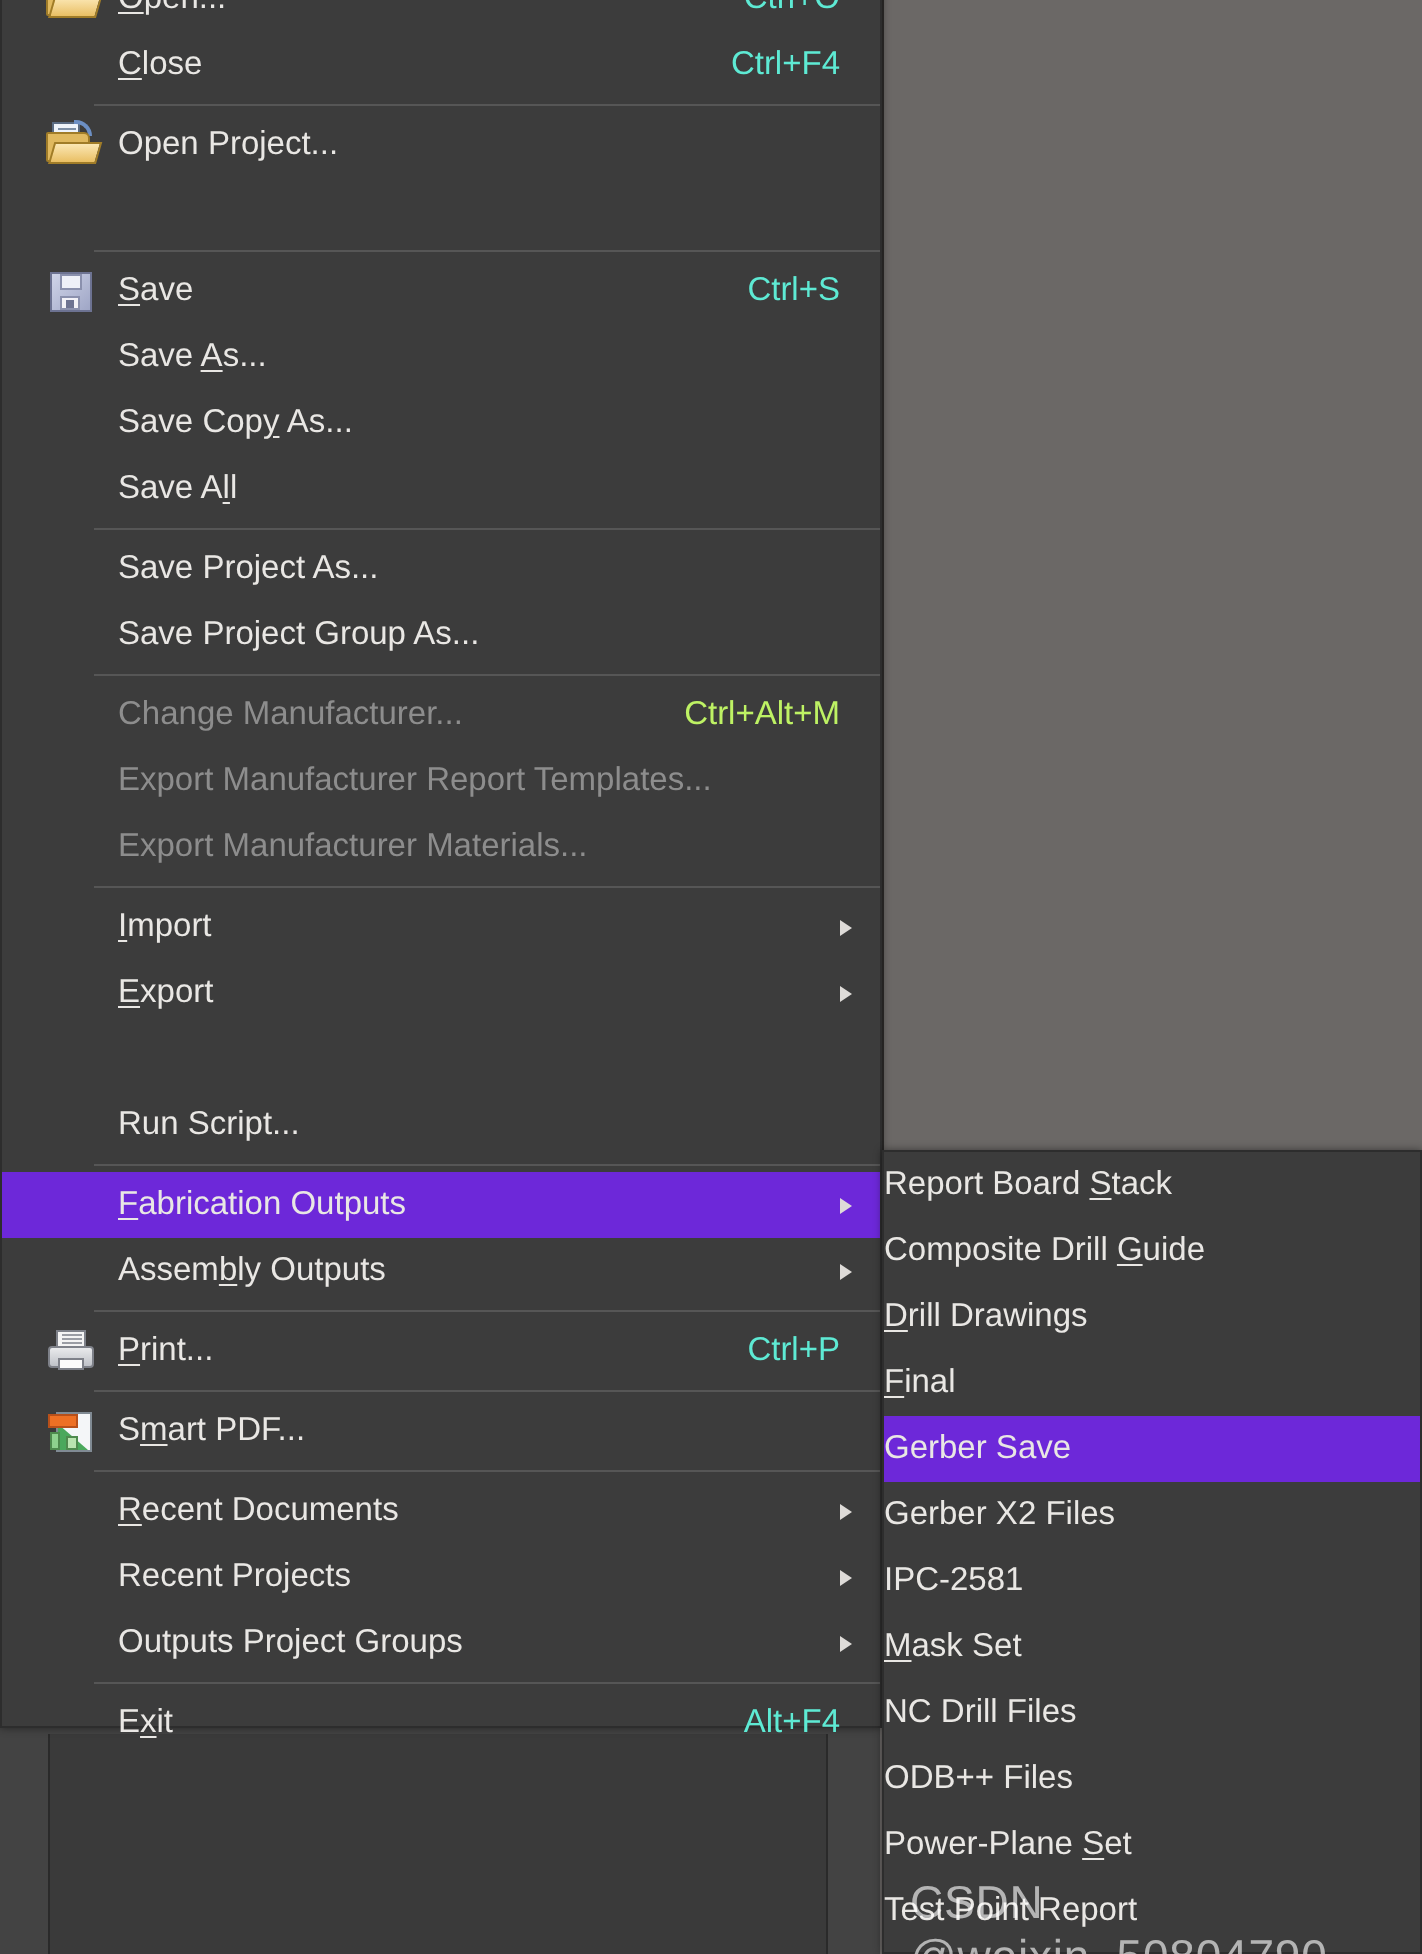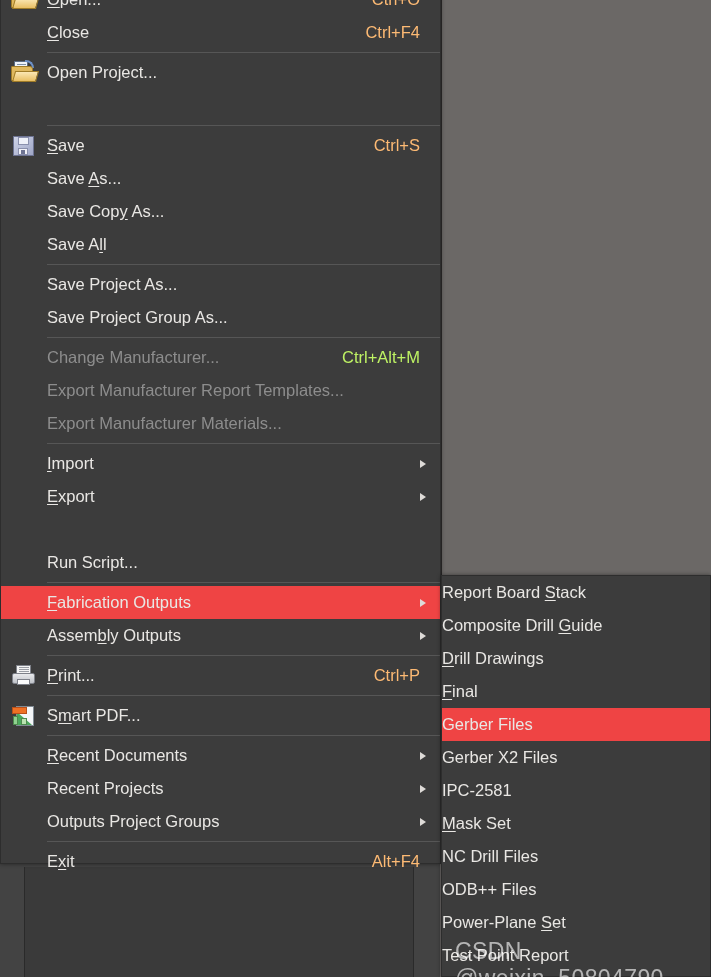--- a/index.html
+++ b/index.html
@@ -76,38 +76,38 @@
     position: relative;
     height: 33px;
     line-height: 33px;
     display: flex;
     align-items: center;
     color: #e9e7e4;
     font-size: 16.5px;
     white-space: nowrap;
   }
   .menu-item.disabled { color: #8d8d8d; }
-  .menu-item.selected { background: #ef4444; }
-
-  #main-menu .menu-item { padding-left: 0; }
+  .menu-item.selected { background: #6d28d9; }
+
+  #main-menu .menu-item { padding-left: 12px; }
   .icon-slot {
     width: 46px;
     min-width: 46px;
     height: 33px;
     display: flex;
     align-items: center;
     justify-content: center;
   }
   .label {
     flex: 1;
     overflow: hidden;
   }
   .label u { text-decoration: underline; text-underline-offset: 2px; }
   .shortcut {
-    color: #fdba74;
+    color: #5eead4;
     font-size: 16.5px;
     padding-right: 20px;
   }
   .menu-item.disabled .shortcut { color: #bef264; }
 
   .arrow {
     width: 22px;
     min-width: 22px;
     display: flex;
     align-items: center;
@@ -470,21 +470,21 @@
       <div class="menu-item">
         <span class="label">Composite Drill <u>G</u>uide</span>
       </div>
       <div class="menu-item">
         <span class="label"><u>D</u>rill Drawings</span>
       </div>
       <div class="menu-item">
         <span class="label"><u>F</u>inal</span>
       </div>
       <div class="menu-item selected">
-        <span class="label">Gerber Files</span>
+        <span class="label">Gerber Save</span>
       </div>
       <div class="menu-item">
         <span class="label">Gerber X2 Files</span>
       </div>
       <div class="menu-item">
         <span class="label">IPC-2581</span>
       </div>
       <div class="menu-item">
         <span class="label"><u>M</u>ask Set</span>
       </div>

